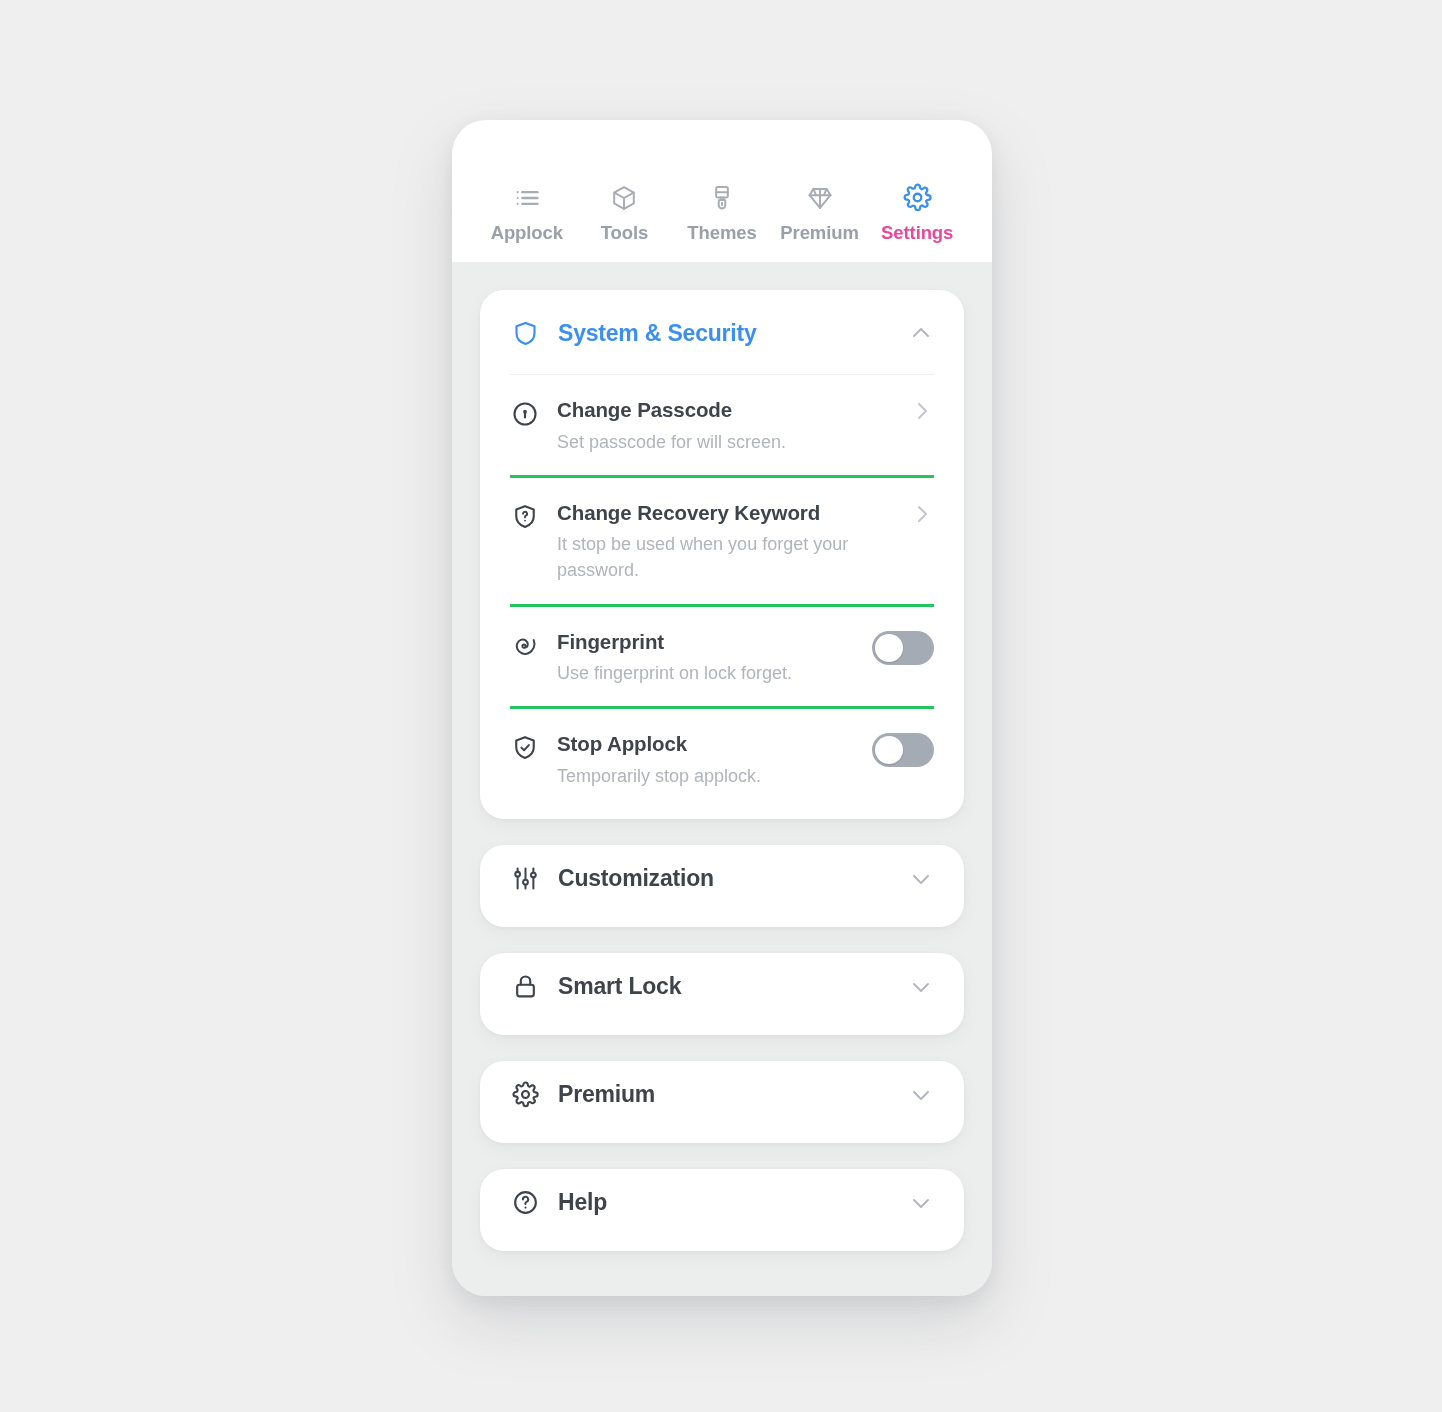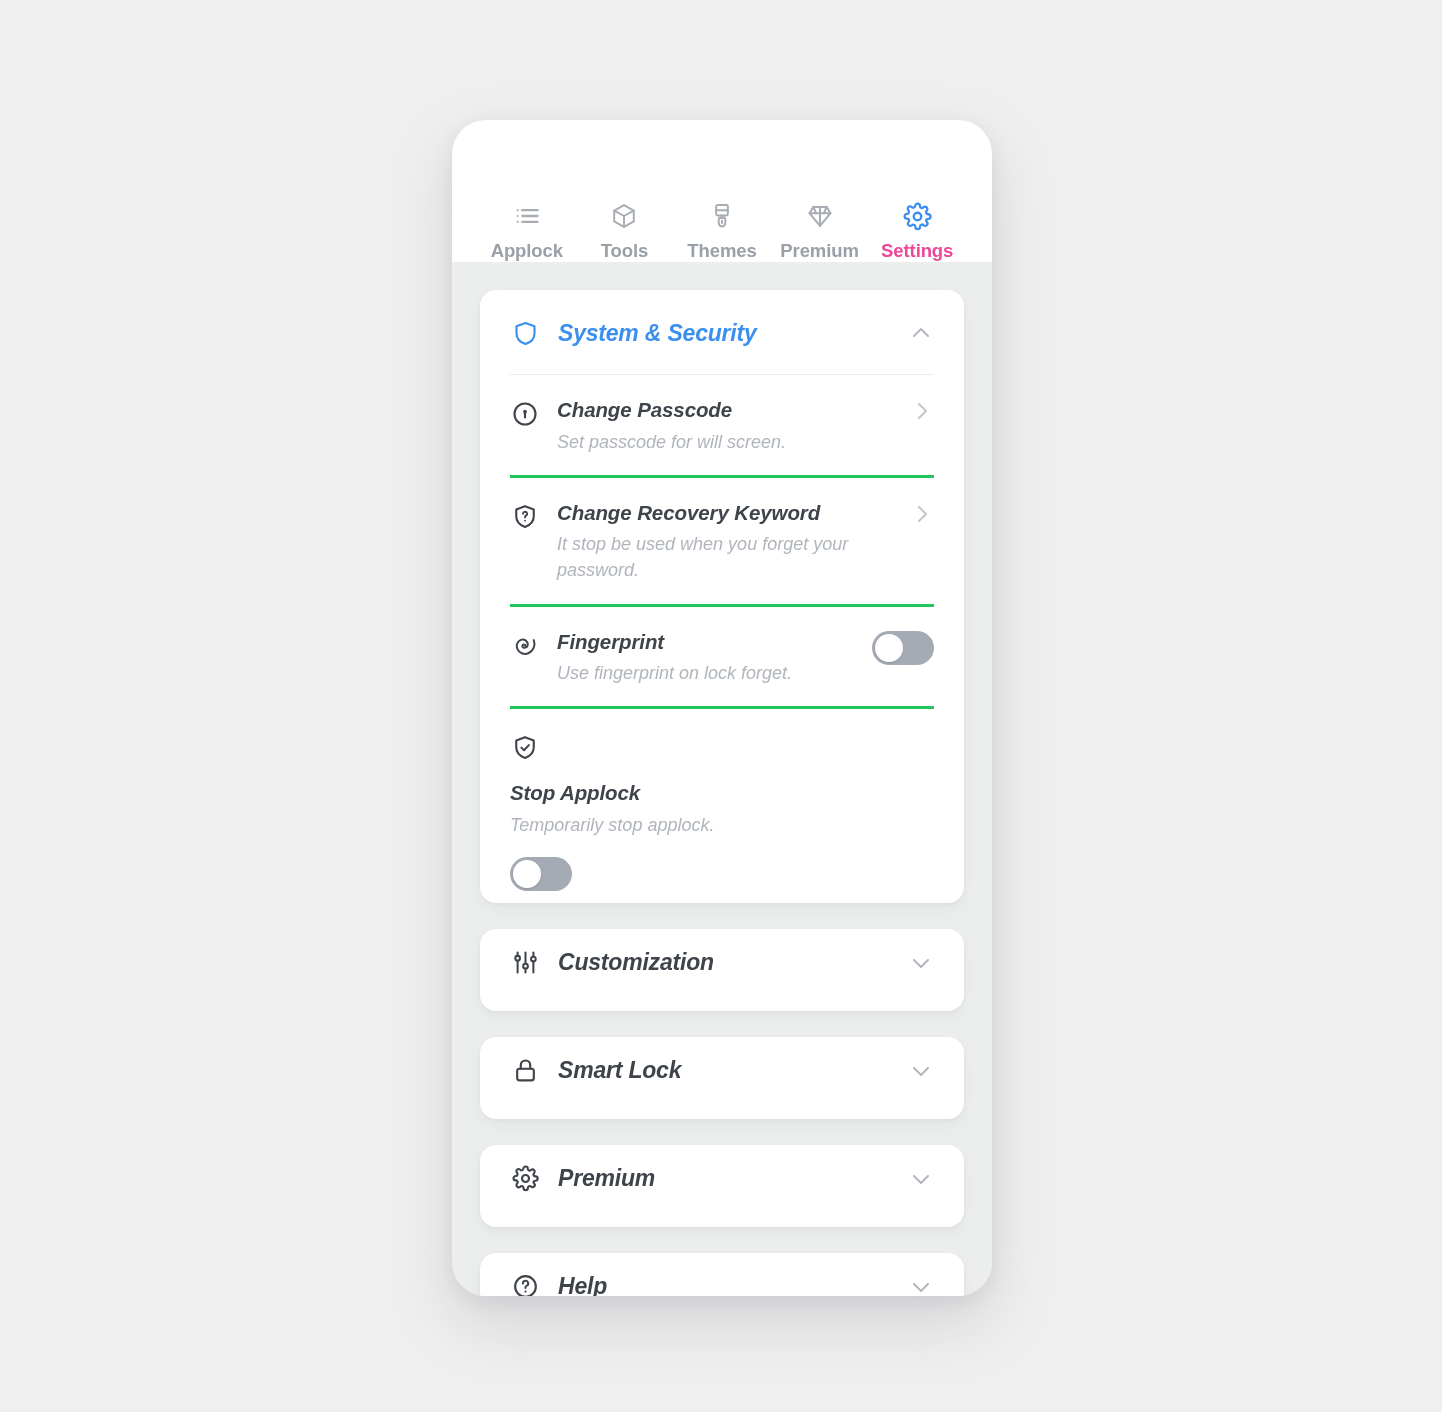--- a/index.html
+++ b/index.html
@@ -31,21 +31,21 @@
     overflow: hidden;
     box-shadow: 0 26px 60px rgba(120,125,132,0.22),
                 0 6px 18px rgba(120,125,132,0.13);
   }
 
   
   .tabbar {
     height: 142px;
     background: #ffffff;
     display: flex;
-    align-items: flex-end;
+    align-items: center;
     justify-content: space-between;
     padding: 44px 26px 0 26px;
   }
   .tab {
     flex: 1;
     display: flex;
     flex-direction: column;
     align-items: center;
     gap: 9px;
     cursor: pointer;
@@ -68,25 +68,24 @@
   
   .screen-body {
     height: calc(100% - 142px);
     background: #eceded;
     padding: 28px 28px 0 28px;
     overflow: hidden;
   }
 
   .card {
     background: #ffffff;
-    border-radius: 16px;
+    border-radius: 24px;
     box-shadow: 0 1px 3px rgba(130,135,142,0.10),
                 0 6px 16px rgba(130,135,142,0.07);
     margin-bottom: 26px;
-    font-style: italic;
   }
 
   
   .sec-head {
     display: flex;
     align-items: center;
     padding: 28px 30px 26px 30px;
     cursor: pointer;
     gap: 18px;
   }
@@ -119,21 +118,21 @@
 
   
   .row {
     display: flex;
     align-items: flex-start;
     padding: 22px 0 20px 0;
     gap: 17px;
     border-bottom: 3px solid #22c55e;
     cursor: pointer;
   }
-  .row:last-child { border-bottom: none; padding-bottom: 12px; flex-direction: column; }
+  .row:last-child { border-bottom: none; padding-bottom: 30px; }
   .row .ricon {
     width: 30px; height: 30px;
     flex: 0 0 30px;
     display: flex; align-items: center; justify-content: center;
     color: #3f444b;
     margin-top: 2px;
   }
   .row .rtext { flex: 1; min-width: 0; }
   .row .rtitle {
     font-size: 20.5px;

